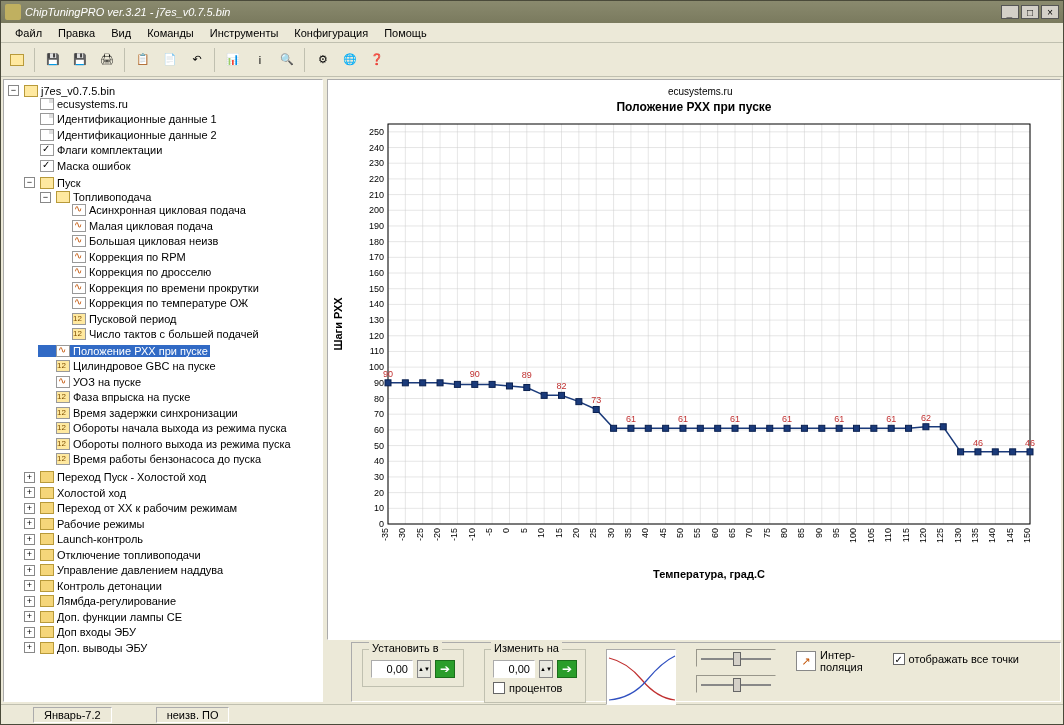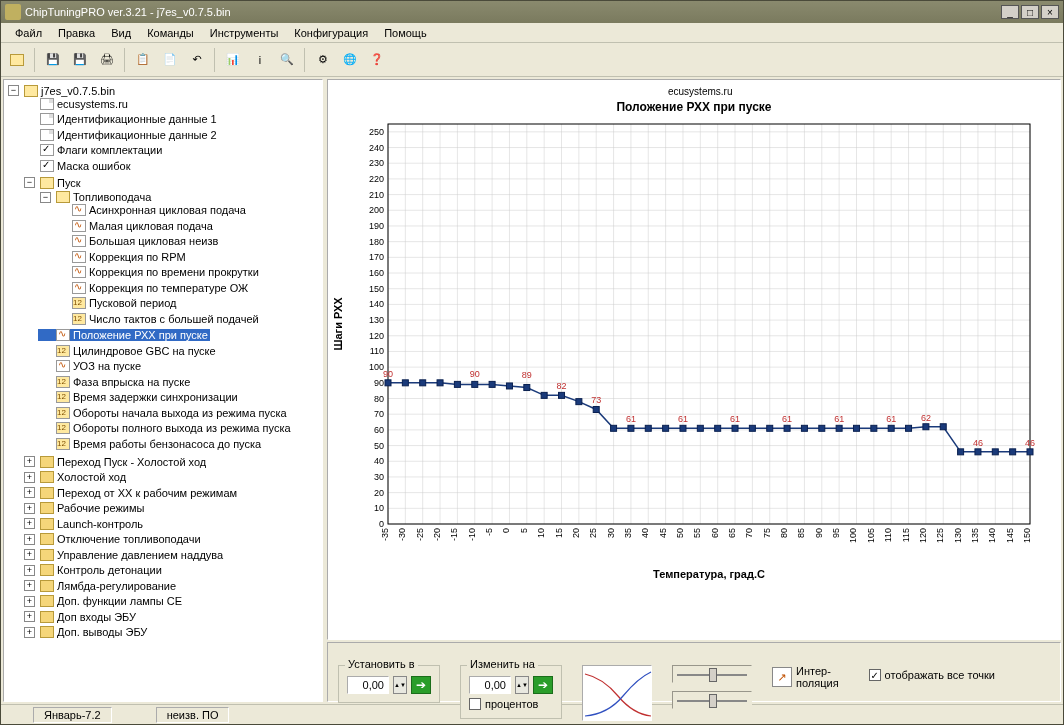--- a/index.html
+++ b/index.html
@@ -1,18 +1,18 @@
 <!DOCTYPE html>
 <html><head>
 <meta charset="utf-8">
 <style>
   * { box-sizing: border-box; margin: 0; padding: 0; }
   body { font-family: Tahoma, Arial, sans-serif; font-size: 11px; background: #7a7a5e; width: 1064px; height: 725px; overflow: hidden; }
   .window { width: 1064px; height: 725px; border: 1px solid #4a4a3a; background: #ece9d8; display: flex; flex-direction: column; }
-  .titlebar { height: 22px; background: linear-gradient(#8a8a6e,#7a7a5e); color: #fff; display: flex; align-items: center; padding: 0 4px; font-size: 11px; }
+  .titlebar { height: 22px; background: linear-gradient(#8a8a6e,#7a7a5e); color: #fff; display: flex; align-items: center; padding: 0 4px; font-size: 11px; font-style: italic; }
   .titlebar .ticon { width: 16px; height: 16px; background: #c0b060; border-radius: 2px; margin-right: 4px; }
   .titlebar .spacer { flex: 1; }
   .titlebar .wbtn { width: 18px; height: 14px; background: #d4d0c8; border: 1px solid #555; margin-left: 2px; display: flex; align-items: center; justify-content: center; font-size: 10px; color: #000; }
   .menubar { height: 20px; display: flex; align-items: center; padding: 0 6px; border-bottom: 1px solid #c0c0b0; }
   .menubar span { padding: 2px 8px; cursor: default; }
   .toolbar { height: 34px; display: flex; align-items: center; padding: 2px 4px; gap: 3px; border-bottom: 1px solid #c0c0b0; }
   .tbtn { width: 24px; height: 24px; display: flex; align-items: center; justify-content: center; border: 1px solid transparent; }
   .tsep { width: 2px; height: 24px; border-left: 1px solid #c0c0b0; margin: 0 2px; }
   .content { flex: 1; display: flex; min-height: 0; }
   .tree { width: 320px; border: 1px inset #fff; margin: 2px; background: #fff; overflow: auto; font-size: 11px; padding: 2px; }
@@ -30,21 +30,21 @@
   .ileaf.chk { background: #fff; }
   .ileaf.chk::after { content:"✓"; position:absolute; left:1px; top:-2px; font-size:10px; color:#000; }
   .ileaf.wave { background: linear-gradient(#fff,#fff); }
   .ileaf.wave::after { content:"∿"; position:absolute; left:1px; top:-2px; font-size:10px; color:#c05000; }
   .ileaf.num { background:#ffe9a0; }
   .ileaf.num::after { content:"12"; position:absolute; left:0; top:0; font-size:8px; color:#805000; }
   .right { flex:1; display:flex; flex-direction:column; margin:2px; gap:2px; }
   .chartbox { flex:1; border:1px inset #fff; background:#fff; position:relative; overflow:hidden; }
   .eco { position:absolute; left:340px; top:6px; font-size:10px; color:#000; }
   .ctitle { text-align:center; font-weight:bold; font-size:12px; margin-top:20px; }
-  .controls { height:60px; border:1px inset #fff; background:#ece9d8; display:flex; align-items:flex-start; padding:22px 10px; gap:20px; }
+  .controls { height:60px; border:1px inset #fff; background:#ece9d8; display:flex; align-items:flex-start; padding:6px 10px; gap:20px;margin-left:24px; }
   .grp { border:1px solid #c0c0b0; padding:6px 8px 8px; position:relative; background:#ece9d8; }
   .grp .lbl { position:absolute; top:-8px; left:6px; background:#ece9d8; padding:0 3px; font-size:11px; }
   .numrow { display:flex; align-items:center; gap:4px; margin-top:4px; }
   .numin { width:42px; height:18px; border:1px inset #fff; background:#fff; padding:0 4px; text-align:right; font-size:11px; }
   .spin { width:14px; height:18px; border:1px solid #888; background:#e8e8e0; display:flex; flex-direction:column; font-size:6px; align-items:center; justify-content:center; }
   .go { width:20px; height:18px; background:#2a9d2a; color:#fff; display:flex; align-items:center; justify-content:center; font-size:12px; border:1px solid #1a6d1a; }
   .mini { width:70px; height:56px; border:1px inset #fff; background:#fff; position:relative; }
   .sliders { display:flex; flex-direction:column; gap:8px; }
   .sld { width:80px; height:18px; border:1px inset #ece9d8; background:#ece9d8; position:relative; }
   .sld::before { content:""; position:absolute; left:4px; right:4px; top:8px; height:2px; background:#888; }
@@ -157,20 +157,25 @@
                         </span></li>
                       <li><span class="row">
                           <span class="noexp"></span>
                           <span class="ileaf wave"></span>
                           <span>Большая цикловая неизв</span>
                         </span></li>
                       <li><span class="row">
                           <span class="noexp"></span>
                           <span class="ileaf wave"></span>
                           <span>Коррекция по RPM</span>
+                        </span></li>
+                      <li><span class="row">
+                          <span class="noexp"></span>
+                          <span class="ileaf wave"></span>
+                          <span>Коррекция по дросселю</span>
                         </span></li>
                       <li><span class="row">
                           <span class="noexp"></span>
                           <span class="ileaf wave"></span>
                           <span>Коррекция по времени прокрутки</span>
                         </span></li>
                       <li><span class="row">
                           <span class="noexp"></span>
                           <span class="ileaf wave"></span>
                           <span>Коррекция по температуре ОЖ</span>

